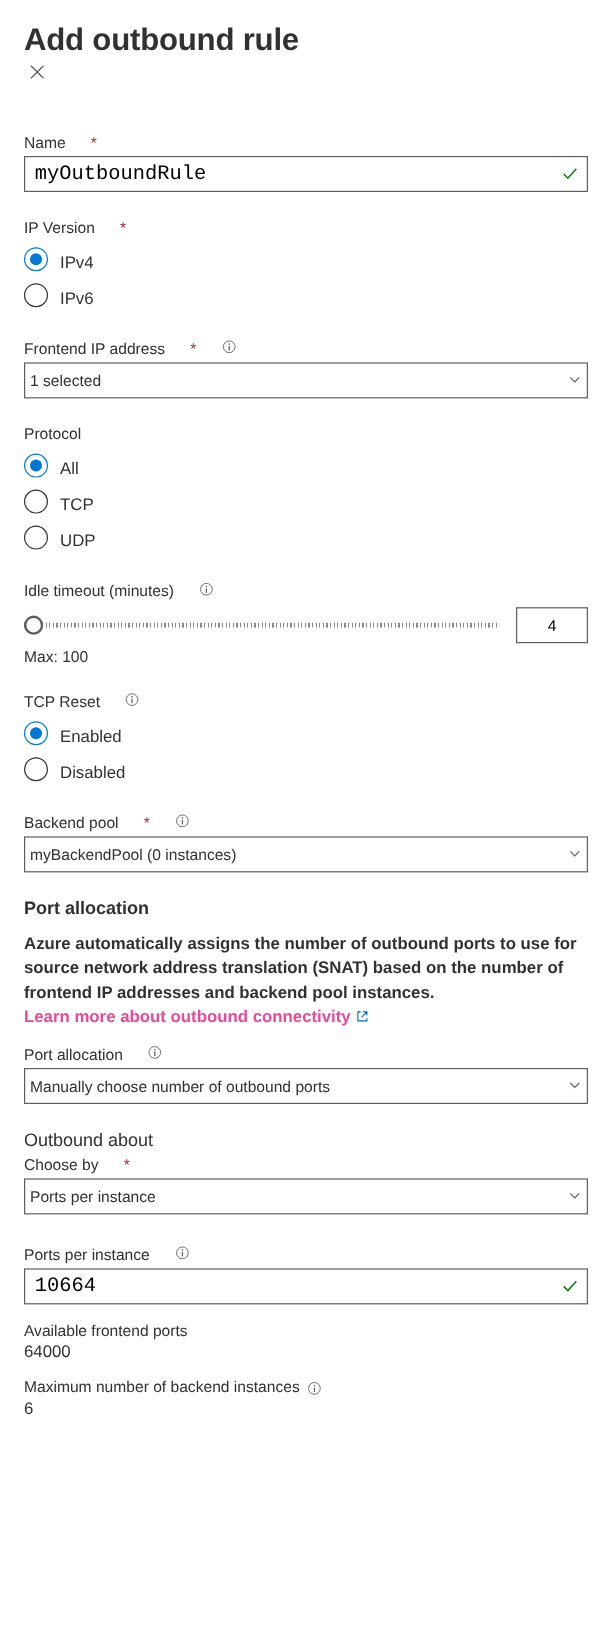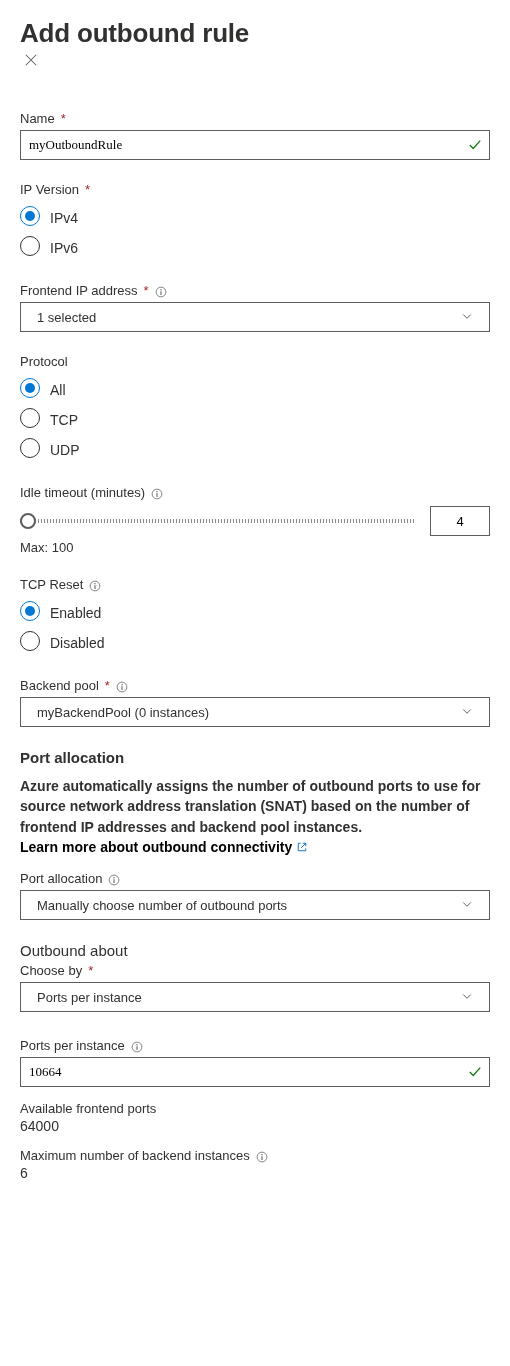--- a/index.html
+++ b/index.html
@@ -30,38 +30,38 @@
     padding: 4px;
     line-height: 1;
   }
   .close-btn svg { width: 14px; height: 14px; display:block; }
   .field { margin-bottom: 22px; }
   .label {
     font-size: 13px;
     color: #323130;
     margin-bottom: 4px;
     display: flex;
-    align-items: flex-end;
-    gap: 4px;
+    align-items: flex-start;
+    gap: 19px;
   }
   .req { color: #a4262c; margin-left: 2px; }
   .info-icon {
     display: inline-flex;
     align-items: center;
     justify-content: center;
     margin-left: 2px;
   }
   .info-icon svg { width: 12px; height: 12px; }
   .text-input {
     width: 100%;
     height: 30px;
     border: 1px solid #605e5c;
     padding: 0 28px 0 8px;
-    font-size: 13px;
-    font-family: Liberation Serif, serif;
+    font-size: 17px;
+    font-family: Liberation Mono, monospace;
     outline: none;
     position: relative;
   }
   .input-wrap { position: relative; }
   .valid-check {
     position: absolute;
     right: 8px;
     top: 50%;
     transform: translateY(-50%);
     display: flex;
@@ -92,21 +92,21 @@
     content: "";
     width: 10px; height: 10px;
     border-radius: 50%;
     background: #0078d4;
   }
   .radio-label { font-size: 14px; }
   .select {
     width: 100%;
     height: 30px;
     border: 1px solid #605e5c;
-    padding: 0 16px;
+    padding: 0 4px;
     font-size: 13px;
     display: flex;
     align-items: center;
     justify-content: space-between;
     cursor: pointer;
   }
   .chevron svg { width: 12px; height: 12px; }
   .slider-row {
     display: flex;
     align-items: center;
@@ -153,21 +153,21 @@
     margin-top: 10px;
     margin-bottom: 10px;
   }
   .desc-text {
     font-size: 14px;
     line-height: 1.45;
     margin-bottom: 14px;
     font-weight: bold;
   }
   .link {
-    color: #000000;
+    color: #ec4899;
     text-decoration: none;
     cursor: pointer;
     display: inline-flex;
     align-items: center;
     gap: 4px;
   }
   .link svg { width: 12px; height: 12px; }
   .subsection-title {
     font-size: 15px;
     font-weight: 400;

